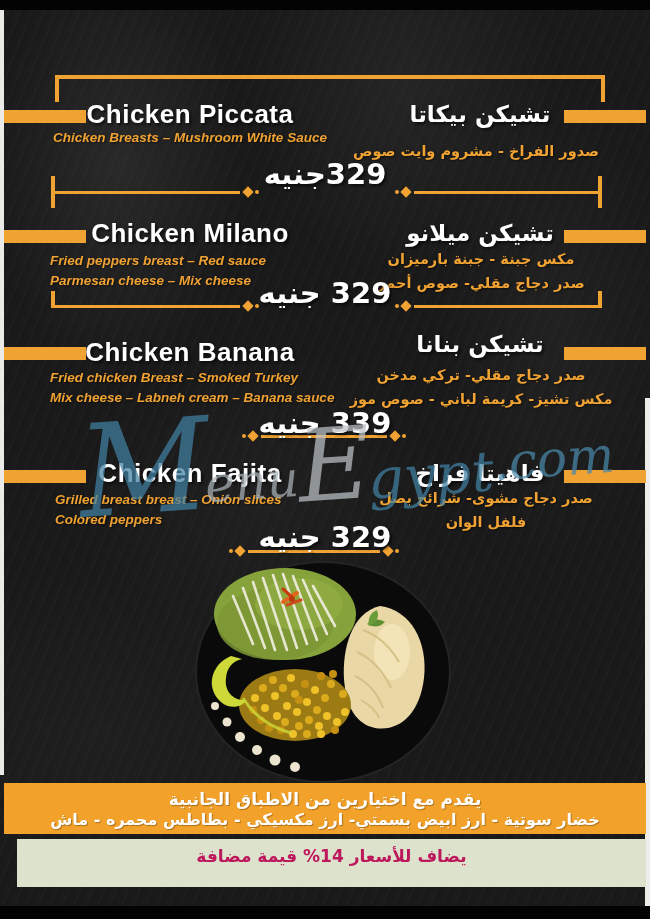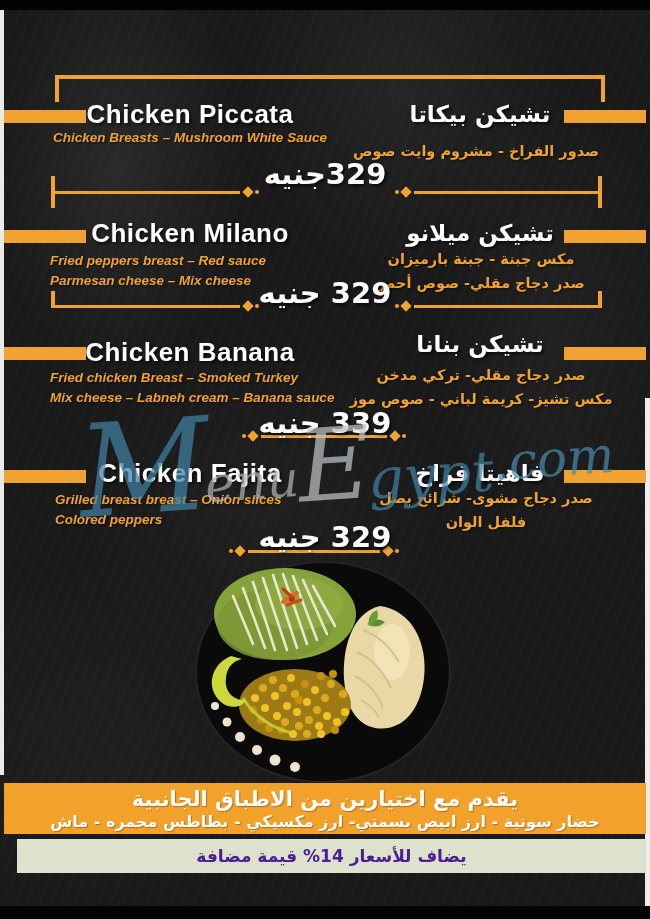--- a/index.html
+++ b/index.html
@@ -72,24 +72,24 @@
   .wm-gypt{font-size:56px;color:var(--wm-blue);position:relative;top:2px;}
   .wm-com{font-size:50px;color:#4b89ab;position:relative;top:-8px;}
 
   
   .food-photo{position:absolute;left:195px;top:560px;width:256px;height:224px;}
 
   
   .banner-orange{position:absolute;left:4px;right:4px;top:783px;height:51px;background:#F2A22B;
     color:#fff;text-align:center;direction:rtl;font-weight:bold;display:flex;flex-direction:column;
     justify-content:center;gap:1px;text-shadow:1px 1px 1px rgba(90,50,0,.45);}
-  .banner-orange .l1{font-size:21px;}
+  .banner-orange .l1{font-size:17px;}
   .banner-orange .l2{font-size:16px;}
-  .banner-light{position:absolute;left:17px;right:4px;top:839px;height:34px;background:#DCE2CC;
-    color:#4c1d95;text-align:center;direction:rtl;font-weight:bold;font-size:17px;line-height:34px;}
+  .banner-light{position:absolute;left:17px;right:4px;top:839px;height:48px;background:#DCE2CC;
+    color:#be185d;text-align:center;direction:rtl;font-weight:bold;font-size:17px;line-height:34px;}
 </style>
 </head>
 <body>
 
 <div class="canvas">
 
   <div class="bar-top"></div>
   <div class="sliver-left"></div>
   <div class="sliver-right"></div>
 

